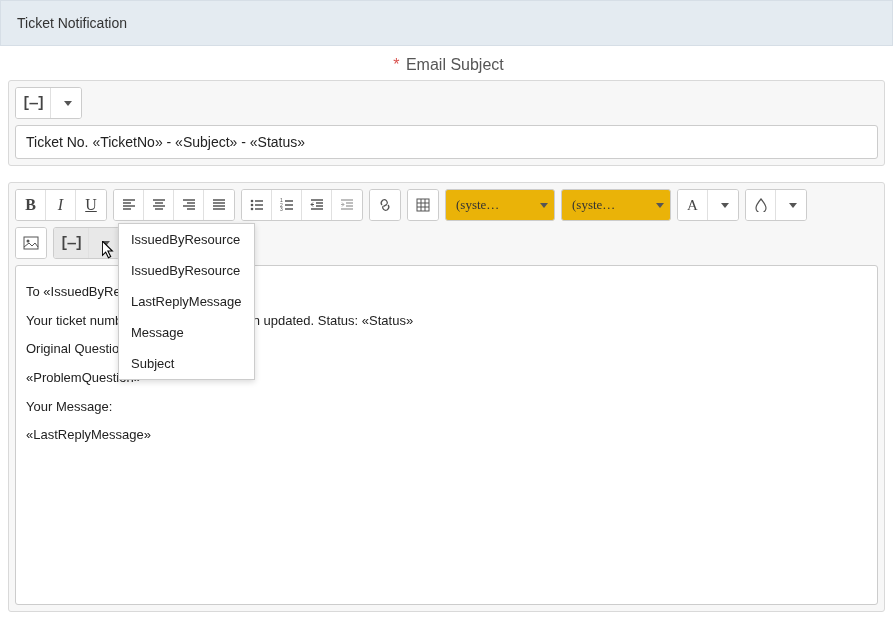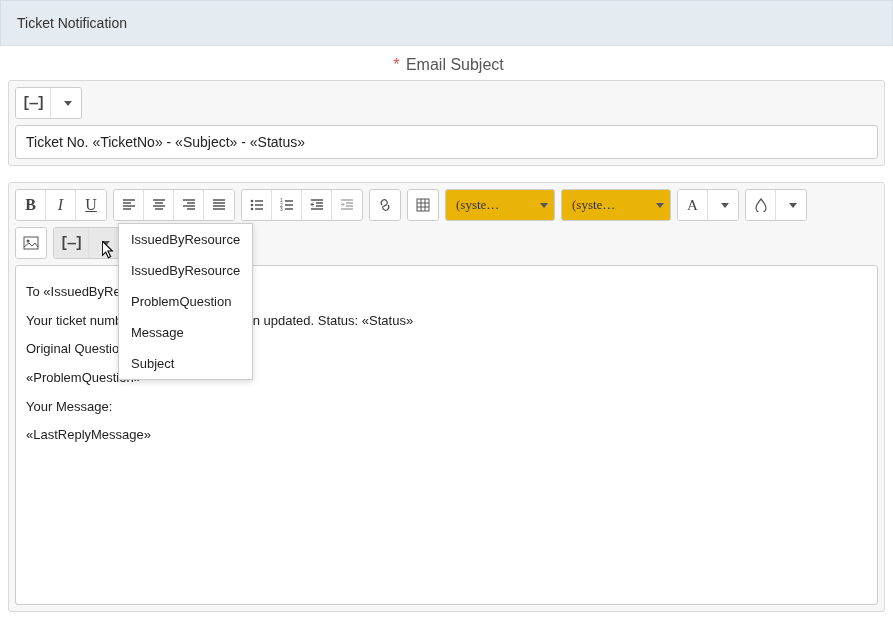--- a/index.html
+++ b/index.html
@@ -294,21 +294,21 @@
         </button>
         <button class="btn pressed">
           <span class="dd-caret"></span>
         </button>
       </div>
     </div>
 
     <div class="dropdown" style="left:109px; top:40px;">
       <div class="dropdown-item">IssuedByResource</div>
       <div class="dropdown-item">IssuedByResource</div>
-      <div class="dropdown-item">ProblemQuestion</div>
+      <div class="dropdown-item">LastReplyMessage</div>
       <div class="dropdown-item">Message</div>
       <div class="dropdown-item">Subject</div>
     </div>
 
     <svg class="cursor-arrow" style="left:93px; top:58px;" viewBox="0 0 12 18">
       <path d="M0 0 L0 13 L3 10 L5.5 15 L7.5 14 L5 9 L9 9 Z" fill="#fff" stroke="#000" stroke-width="1"></path>
     </svg>
 
     <div class="editor-body">
       <p>To «IssuedByResource»</p>

